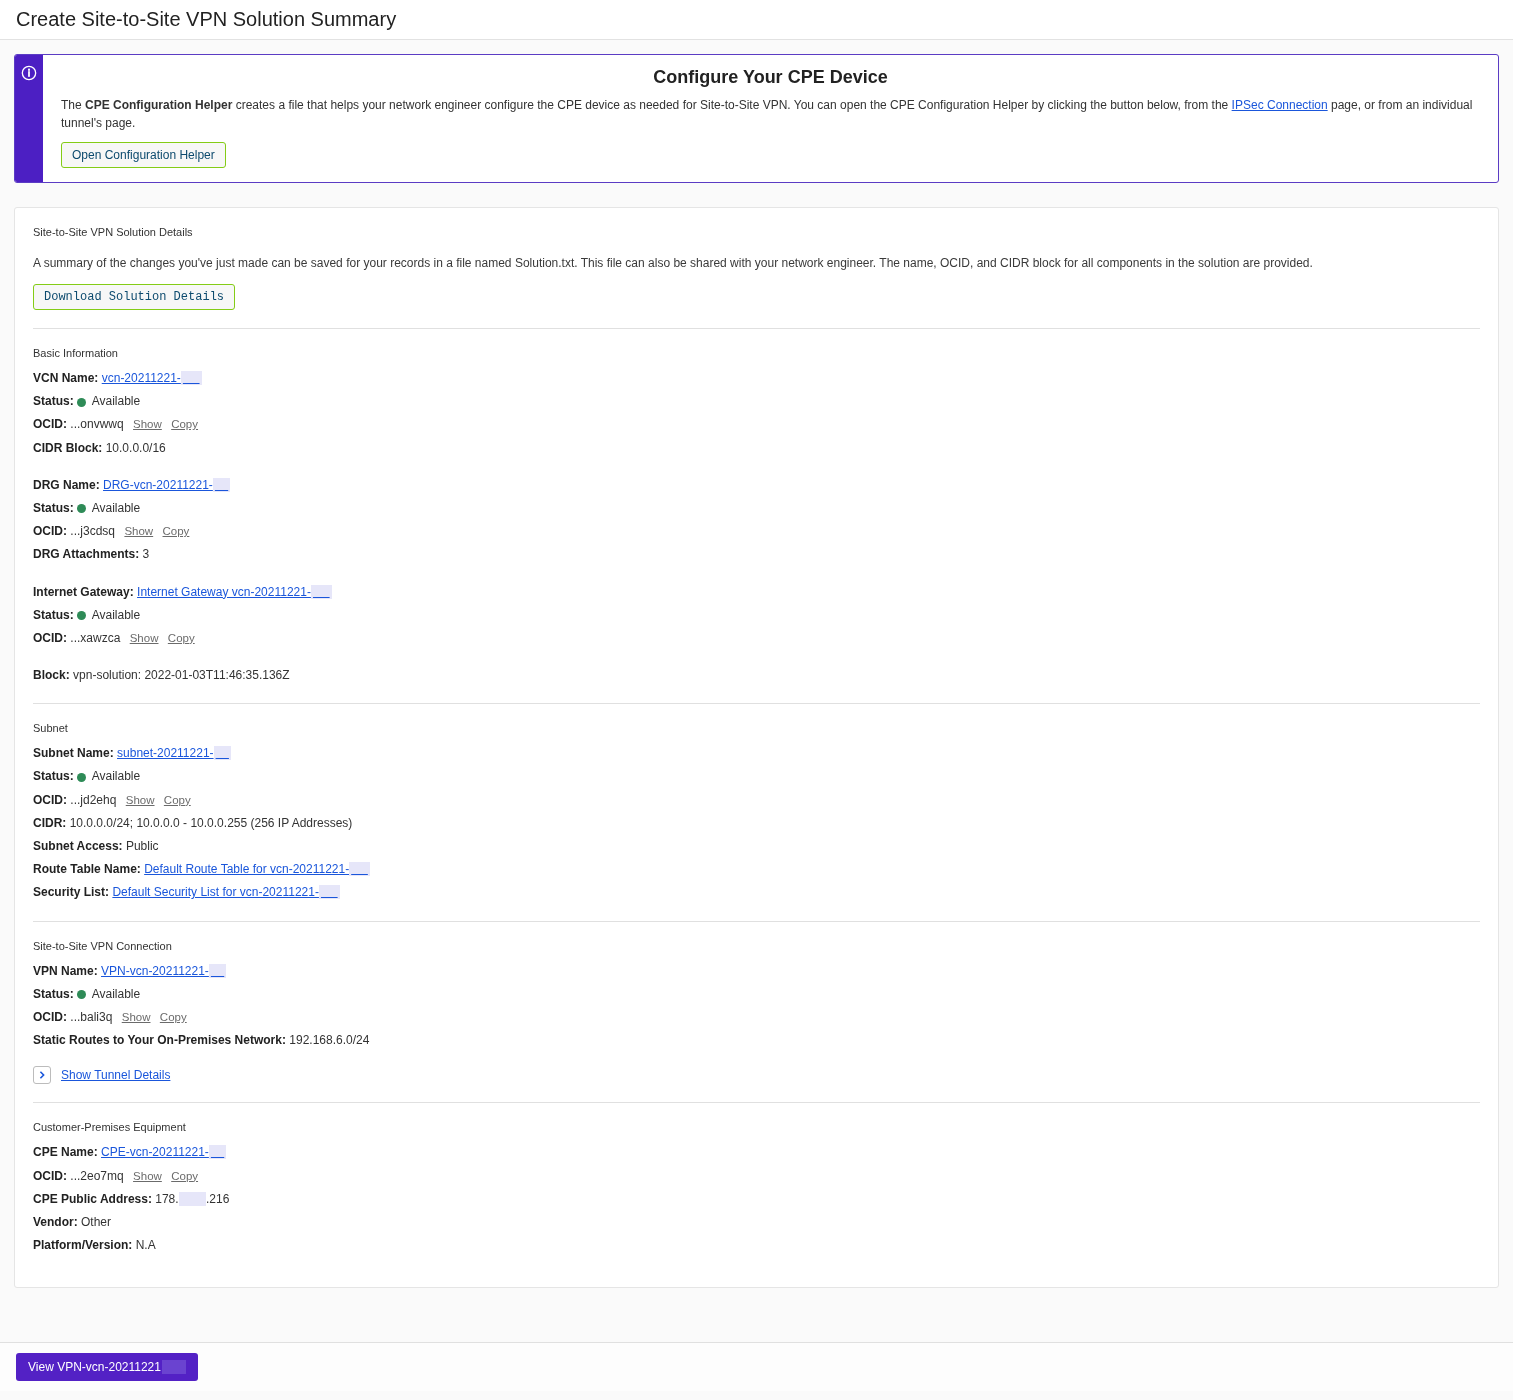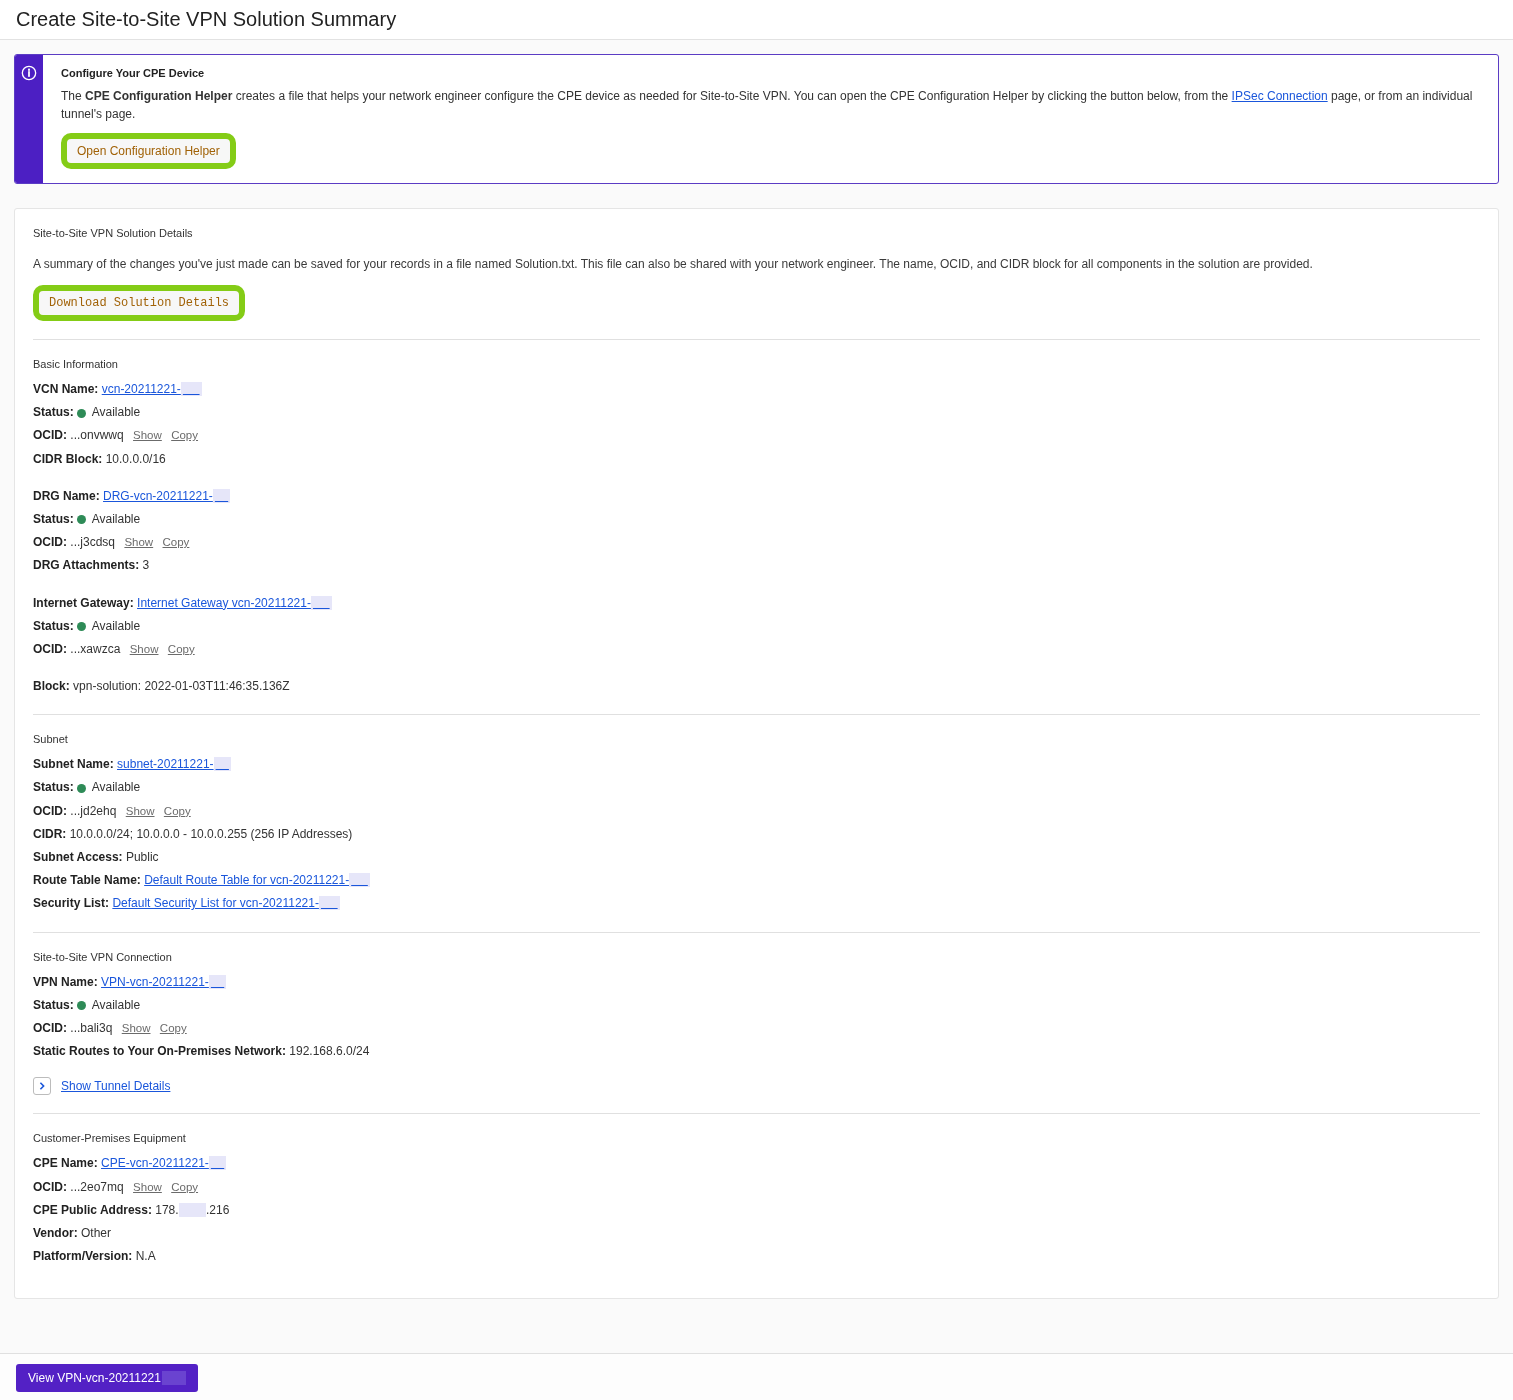--- a/index.html
+++ b/index.html
@@ -38,32 +38,32 @@
     align-items: flex-start;
     justify-content: center;
     padding-top: 10px;
     flex-shrink: 0;
   }
   .info-banner .icon-col svg { width: 16px; height: 16px; fill: #fff; stroke: #fff; }
   .info-banner .body {
     padding: 12px 18px 14px 18px;
     flex: 1;
   }
-  .info-banner .title { font-weight: 600; font-size: 11px; margin: 0 0 8px 0; }
+  .info-banner .title { font-weight: 600; font-size: 18px; margin: 0 0 8px 0; text-align: center; }
   .info-banner .desc { font-size: 12px; color: #333; line-height: 1.5; }
   .info-banner .desc b { font-weight: 600; }
   .info-banner .desc a { color: #1a56db; text-decoration: underline; }
   .btn {
     display: inline-block;
     background: #f7f7f7;
-    border: 6px solid #84cc16;
-    border-radius: 10px;
+    border: 1px solid #84cc16;
+    border-radius: 3px;
     padding: 5px 10px;
     font-size: 12px;
-    color: #a16207;
+    color: #0c4a6e;
     cursor: pointer;
     margin-top: 10px;
   }
   .panel {
     background: #fff;
     border: 1px solid #e5e5e5;
     border-radius: 3px;
     padding: 18px 18px 28px 18px;
   }
   .panel h2.section-head {

